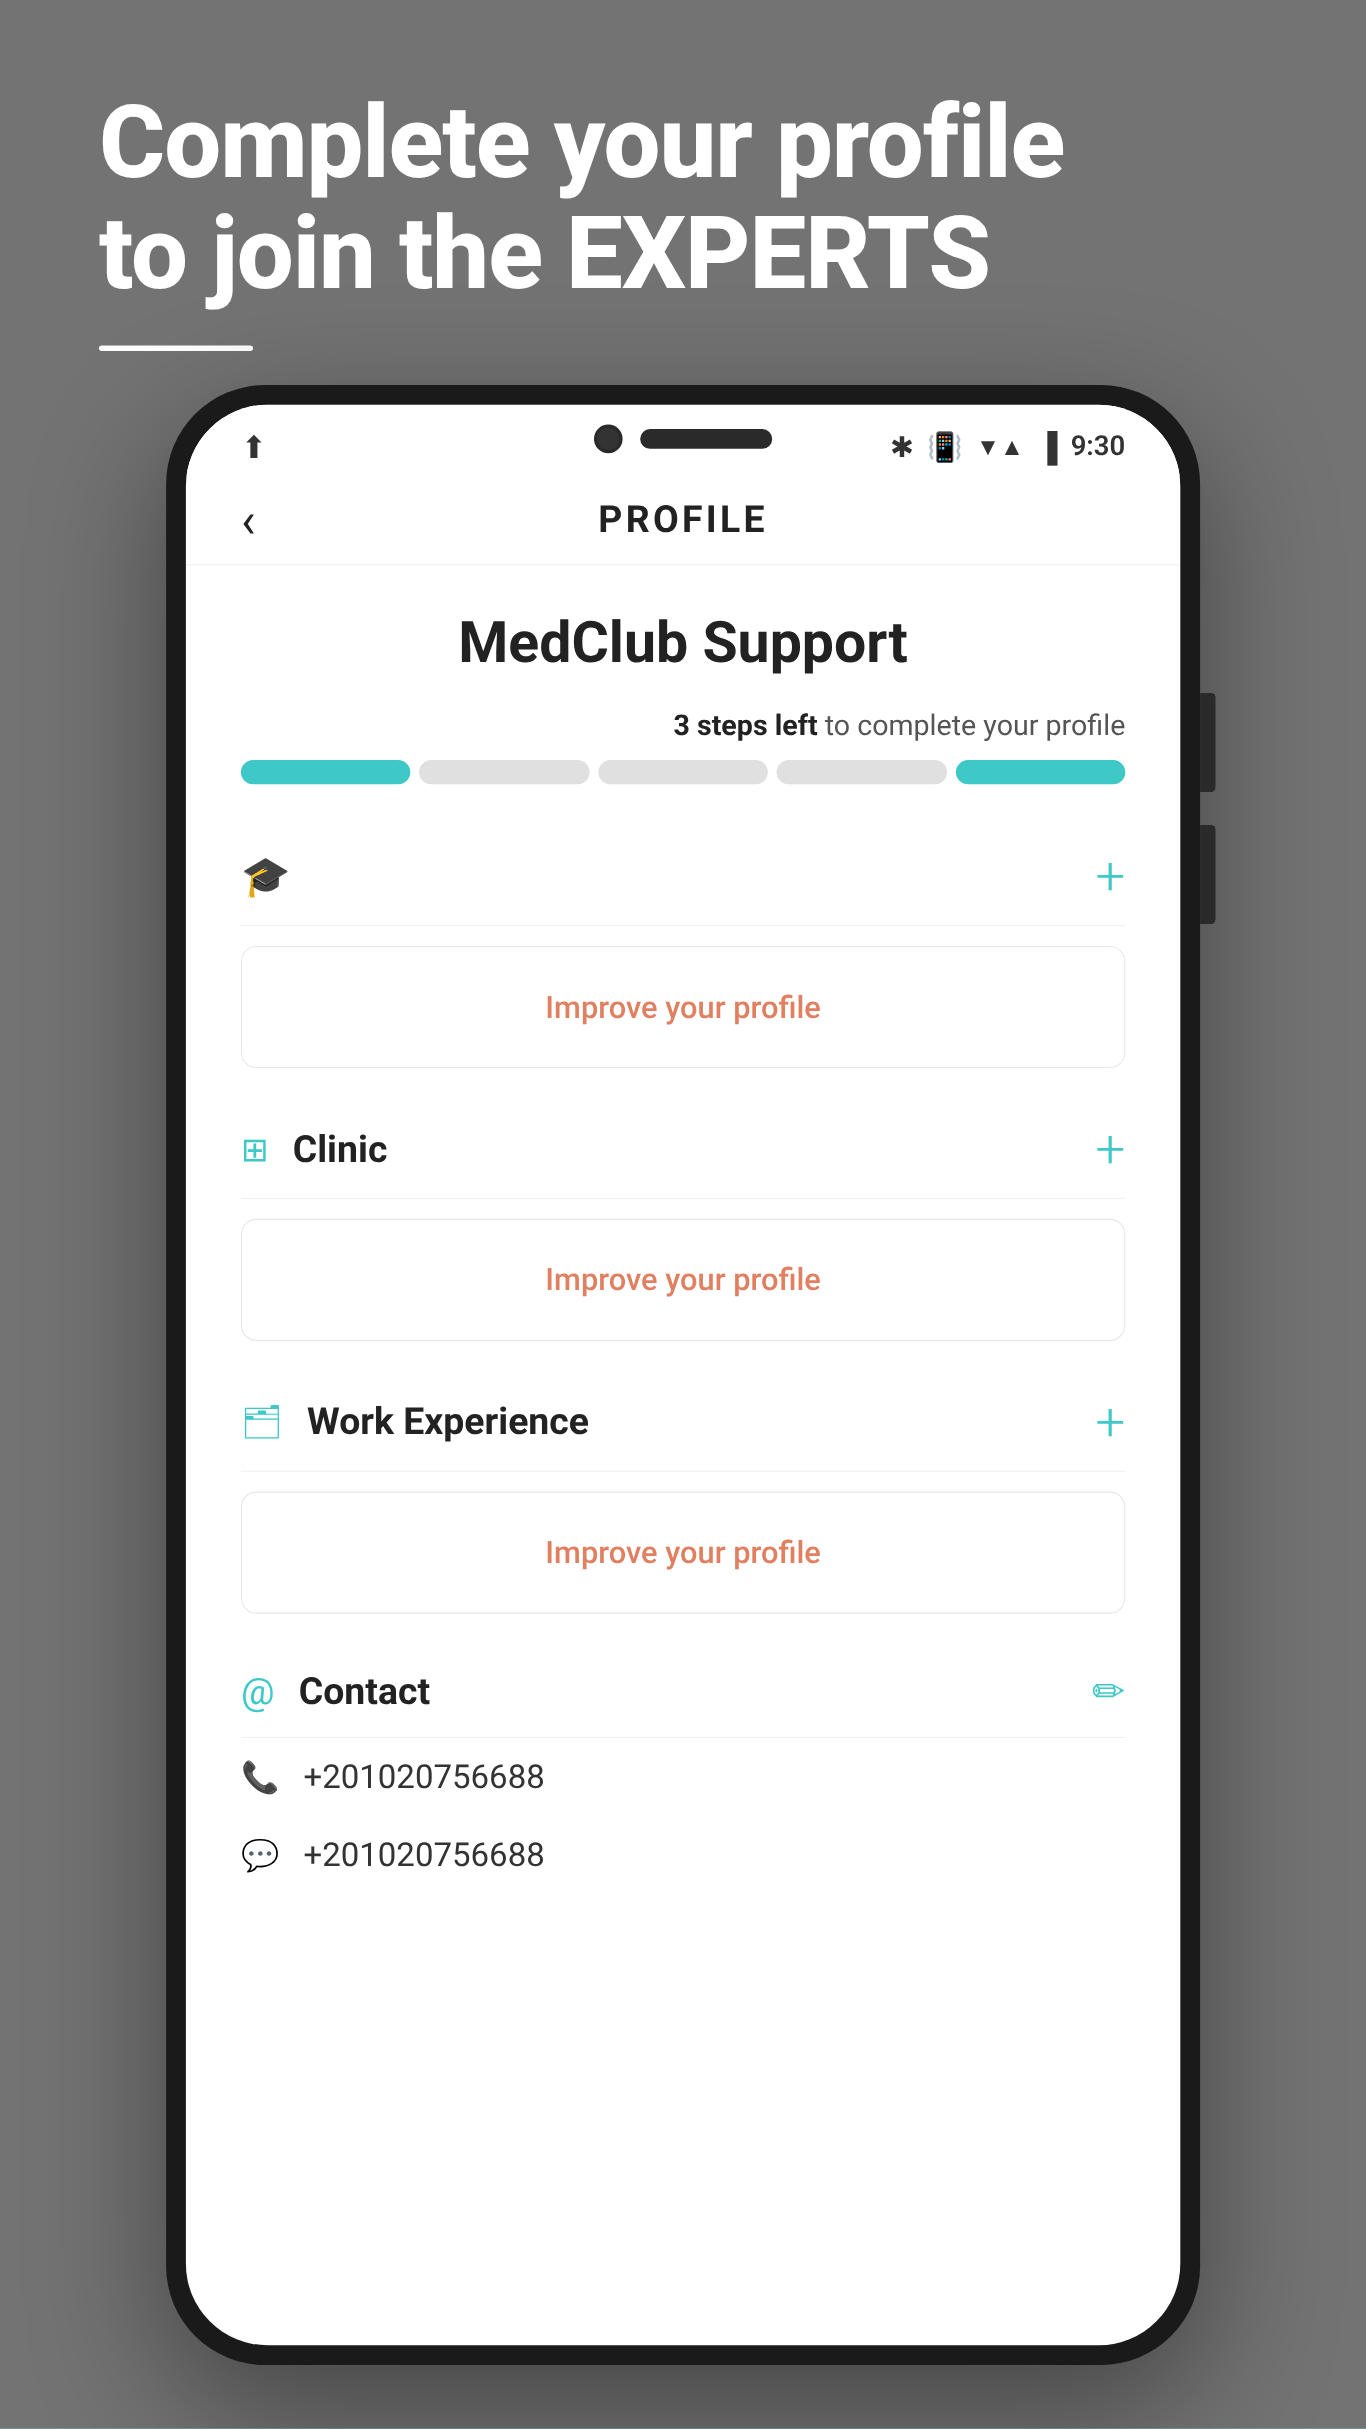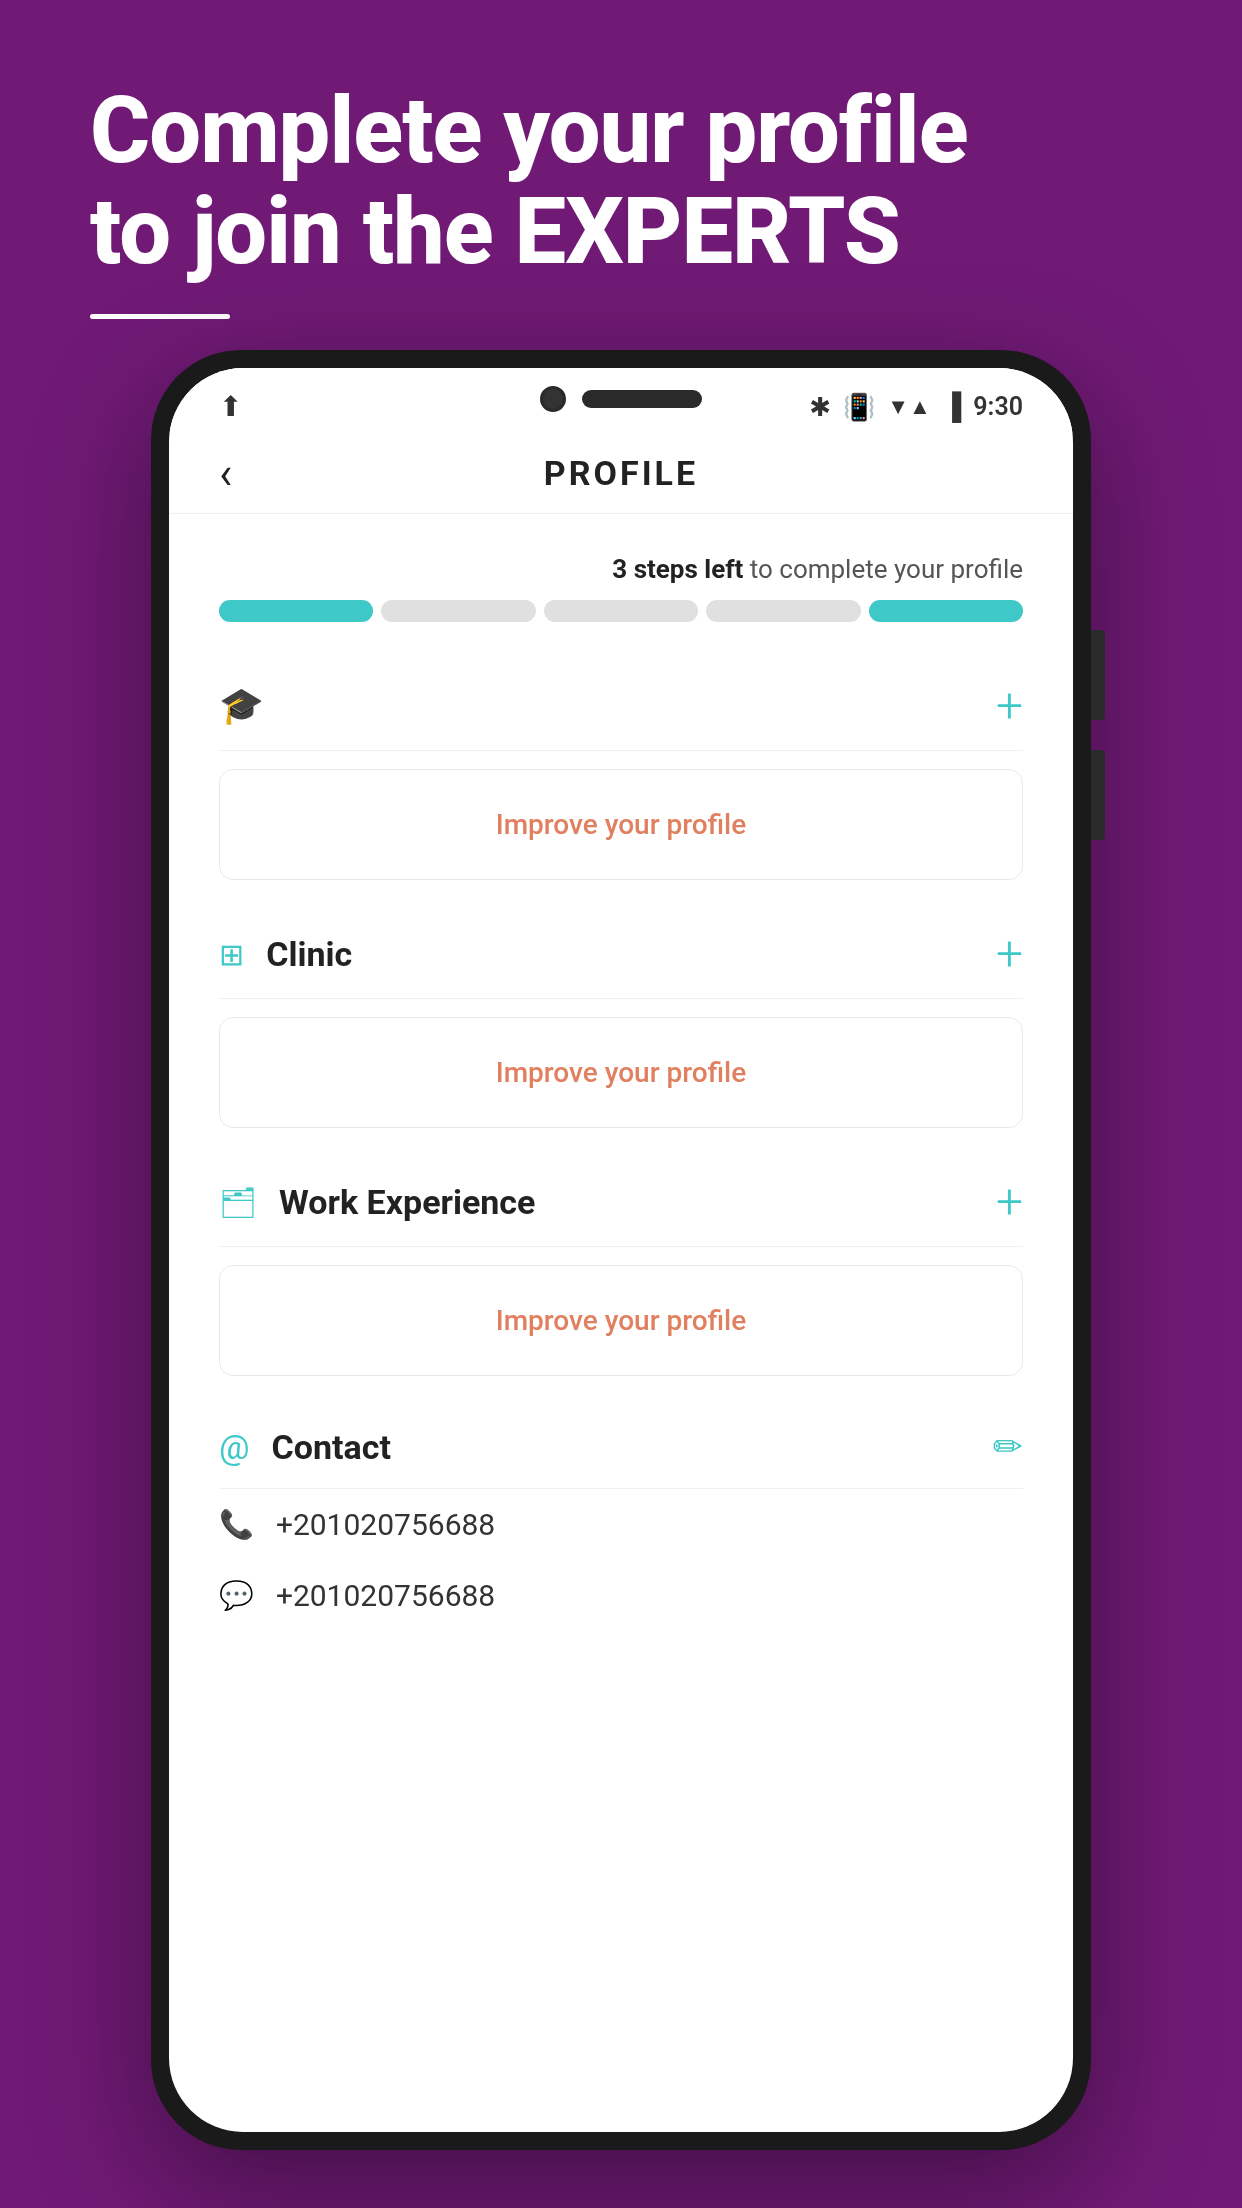--- a/index.html
+++ b/index.html
@@ -9,21 +9,21 @@
       height: 2208px;
       background-color: #3ec8c8;
       font-family: -apple-system, BlinkMacSystemFont, 'Segoe UI', Roboto, sans-serif;
       overflow: hidden;
       position: relative;
     }
 
     .background {
       width: 100%;
       height: 100%;
-      background-color: #701a75;
+      background-color: #737373;
       position: relative;
     }
 
     .hero-text {
       position: absolute;
       top: 80px;
       left: 90px;
       color: white;
     }
 
@@ -388,20 +388,21 @@
         </div>
 
         <div class="nav-bar">
           <div class="back-btn">‹</div>
           <div class="nav-title">PROFILE</div>
         </div>
 
         <div class="profile-content">
 
 
+          <div class="user-name">MedClub Support</div>
 
           <div class="progress-section">
             <div class="progress-label">
               <strong>3 steps left</strong> to complete your profile
             </div>
             <div class="progress-bar-container">
               <div class="progress-segment filled"></div>
               <div class="progress-segment empty"></div>
               <div class="progress-segment empty"></div>
               <div class="progress-segment empty"></div>

